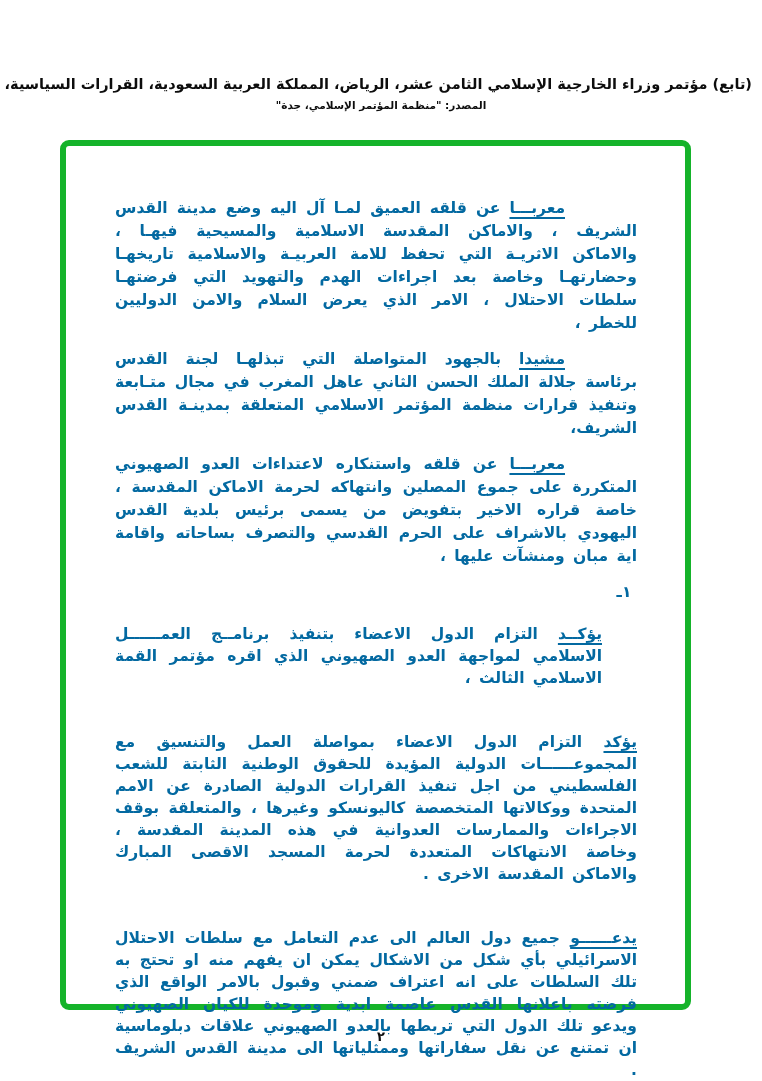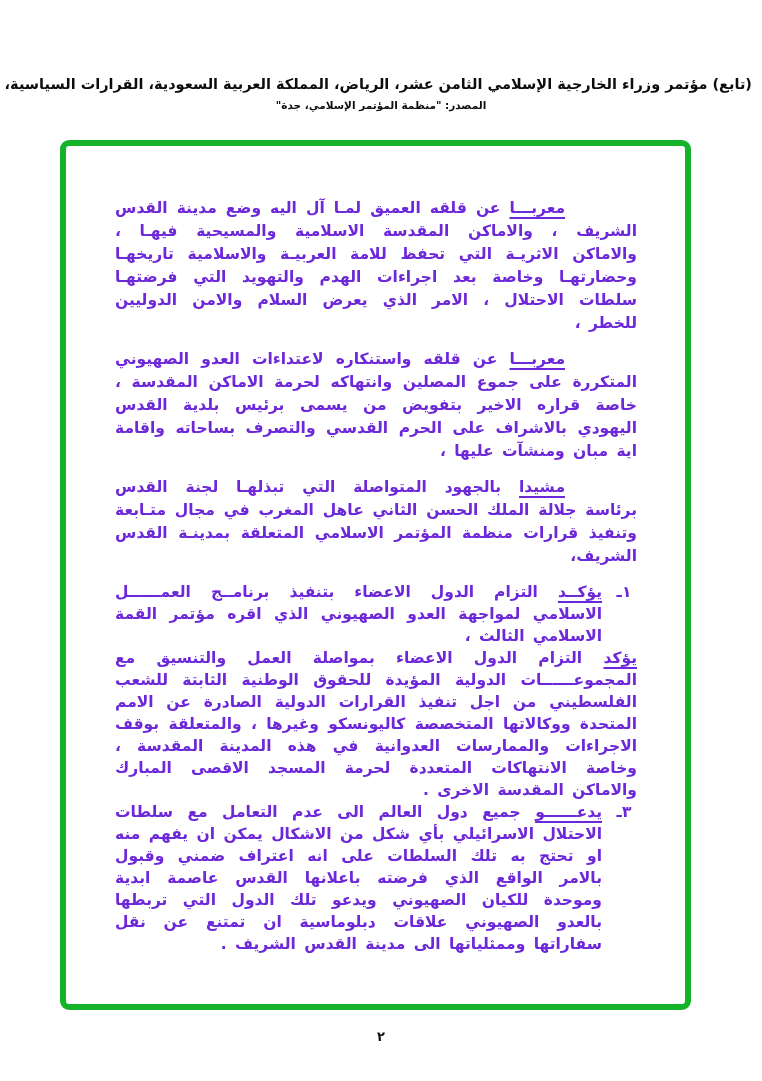--- a/index.html
+++ b/index.html
@@ -21,64 +21,63 @@
   .scan-box{
     position:absolute;left:60px;top:140px;
     width:619px;height:858px;
     border:6px solid #15b32a;border-radius:9px;
     background:#ffffff;
   }
   .doc{
     position:absolute;top:51px;right:48px;left:49px;
     direction:rtl;text-align:justify;
     font-size:15.5px;line-height:23px;font-weight:bold;
-    color:#6d28d9;word-spacing:3px;
+    color:#0369a1;word-spacing:3px;
   }
   .para{margin:0 0 13px 0;text-indent:72px;}
   .para.last-para{margin-bottom:58px;}
   .u{text-decoration:underline;text-decoration-thickness:1.5px;text-underline-offset:4px;}
   .items{direction:rtl;}
   .item{display:flex;gap:9px;line-height:22px;margin:0;}
   .item .num{flex:0 0 26px;text-align:center;}
-  .item .itext{flex:1;text-align:justify;}
+  .item .itext{flex:1;text-align:justify;margin-top:42px;}
   .footer-pageno{
     position:absolute;top:1029px;left:0;right:0;
     text-align:center;direction:rtl;
     font-size:13px;font-weight:bold;color:#0d0d0d;
   }
 </style>
 </head>
 <body>
 
 <div class="header-line1">(تابع)  مؤتمر وزراء الخارجية الإسلامي الثامن عشر، الرياض، المملكة العربية السعودية، القرارات السياسية، القرار الرقم ١٨/٥-س</div>
 <div class="header-line2">المصدر:  "منظمة المؤتمر الإسلامي، جدة"</div>
 
 <div class="scan-box">
   <div class="doc">
 
     <p class="para"><span class="u">معربـــا</span><span> عن قلقه العميق لمـا آل اليه وضع مدينة القدس الشريف ، والاماكن المقدسة الاسلامية والمسيحية فيهـا ، والاماكن الاثريـة التي تحفظ للامة العربيـة والاسلامية تاريخهـا وحضارتهـا وخاصة بعد اجراءات الهدم والتهويد التي فرضتهـا سلطات الاحتلال ،  الامر الذي يعرض السلام والامن الدوليين للخطر ،</span></p>
 
+    <p class="para"><span class="u">مشيدا</span><span> بالجهود المتواصلة التي تبذلهـا لجنة القدس برئاسة جلالة الملك الحسن الثاني عاهل المغرب في مجال متـابعة وتنفيذ قرارات منظمة المؤتمر الاسلامي المتعلقة بمدينـة القدس الشريف،</span></p>
+
     <p class="para"><span class="u">معربـــا</span><span> عن قلقه واستنكاره لاعتداءات العدو الصهيوني المتكررة على جموع المصلين وانتهاكه لحرمة الاماكن المقدسة ، خاصة قراره الاخير بتفويض من يسمى برئيس بلدية القدس اليهودي بالاشراف على الحرم القدسي والتصرف بساحاته واقامة اية مبان ومنشآت عليها ،</span></p>
-
-    <p class="para"><span class="u">مشيدا</span><span> بالجهود المتواصلة التي تبذلهـا لجنة القدس برئاسة جلالة الملك الحسن الثاني عاهل المغرب في مجال متـابعة وتنفيذ قرارات منظمة المؤتمر الاسلامي المتعلقة بمدينـة القدس الشريف،</span></p>
 
 
     <div class="items">
 
       <div class="item">
         <span class="num">١ـ</span>
         <div class="itext"><span class="u">يؤكــد</span><span> التزام الدول الاعضاء بتنفيذ برنامــج العمــــــل الاسلامي لمواجهة العدو الصهيوني الذي اقره مؤتمر القمة الاسلامي الثالث ،</span></div>
       </div>
 
       <div class="item">
         <div class="itext"><span class="u">يؤكد</span><span> التزام الدول الاعضاء بمواصلة العمل والتنسيق مع المجموعــــــات الدولية المؤيدة للحقوق الوطنية الثابتة للشعب الفلسطيني من اجل تنفيذ القرارات الدولية الصادرة عن الامم المتحدة ووكالاتها المتخصصة كاليونسكو وغيرها ، والمتعلقة بوقف الاجراءات والممارسات العدوانية في هذه المدينة المقدسة ، وخاصة الانتهاكات المتعددة لحرمة المسجد الاقصى المبارك والاماكن المقدسة  الاخرى .</span></div>
       </div>
 
       <div class="item">
-        <span class="num">٣ـ</span>
         <div class="itext"><span class="u">يدعــــــو</span><span> جميع دول العالم الى عدم التعامل مع سلطات الاحتلال الاسرائيلي بأي شكل من الاشكال يمكن ان يفهم منه او تحتج به تلك السلطات على انه اعتراف ضمني وقبول بالامر الواقع الذي فرضته باعلانها القدس عاصمة ابدية وموحدة للكيان الصهيوني ويدعو تلك الدول التي تربطها بالعدو الصهيوني علاقات دبلوماسية ان تمتنع عن نقل سفاراتها وممثلياتها الى مدينة القدس الشريف .</span></div>
       </div>
 
     </div>
   </div>
 </div>
 
 <div class="footer-pageno">٢</div>
 
 </body></html>

